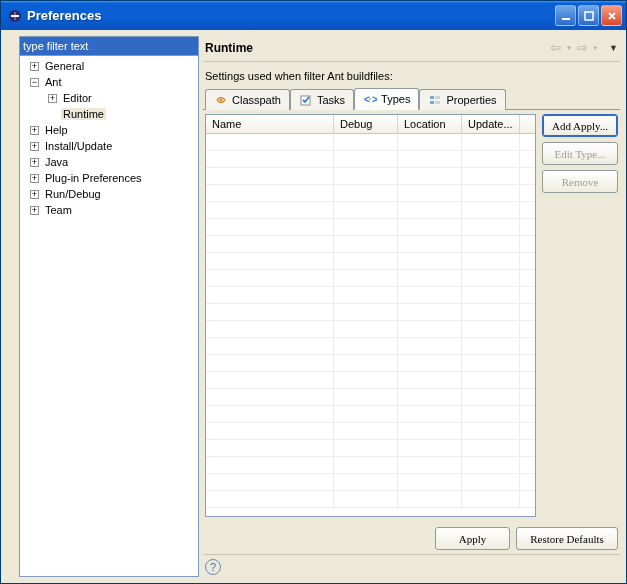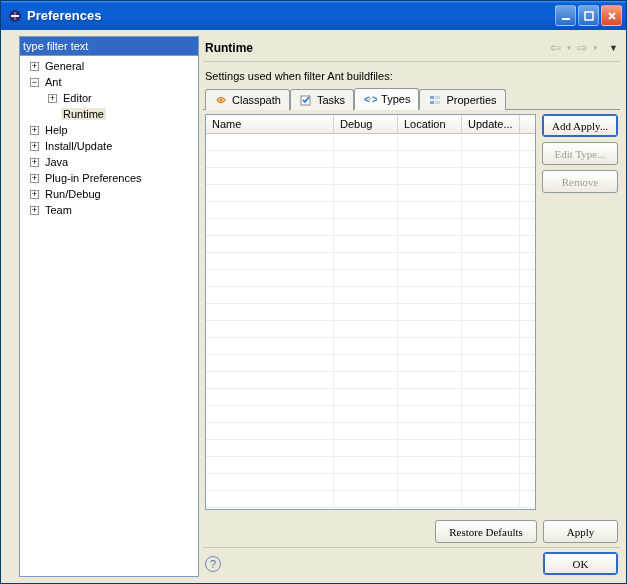--- a/index.html
+++ b/index.html
@@ -526,24 +526,23 @@
           </div>
       </div>
       <div class="side-buttons">
         <button class="btn primary-outline">Add Apply...</button>
         <button class="btn disabled" disabled="">Edit Type...</button>
         <button class="btn disabled" disabled="">Remove</button>
       </div>
     </div>
 
     <div class="bottom-btns">
+      <button class="btn" style="width:75px">Apply</button>
       <button class="btn" style="width:102px">Restore Defaults</button>
-      <button class="btn" style="width:75px">Apply</button>
     </div>
 
     <div class="dialog-footer">
       <div class="help-icon">?</div>
       <div class="footer-btns">
-        <button class="btn primary-outline">OK</button>
       </div>
     </div>
   </div>
 </div>
 
 </body></html>

